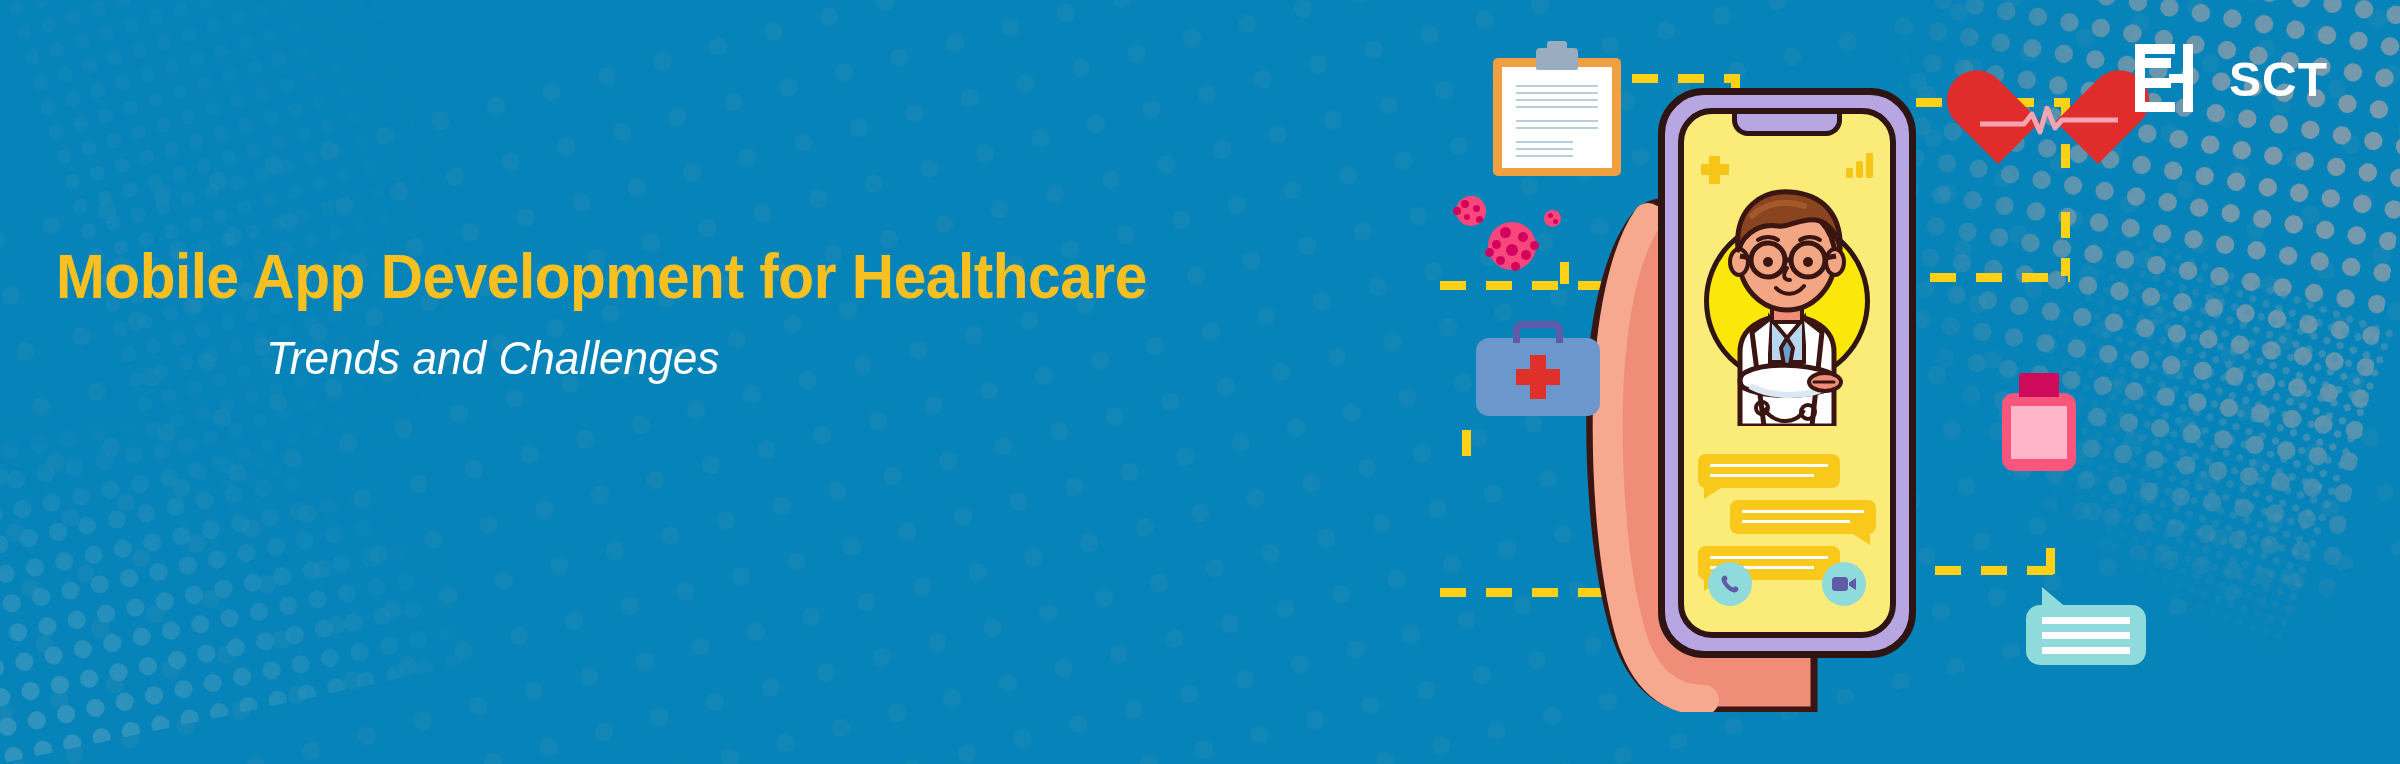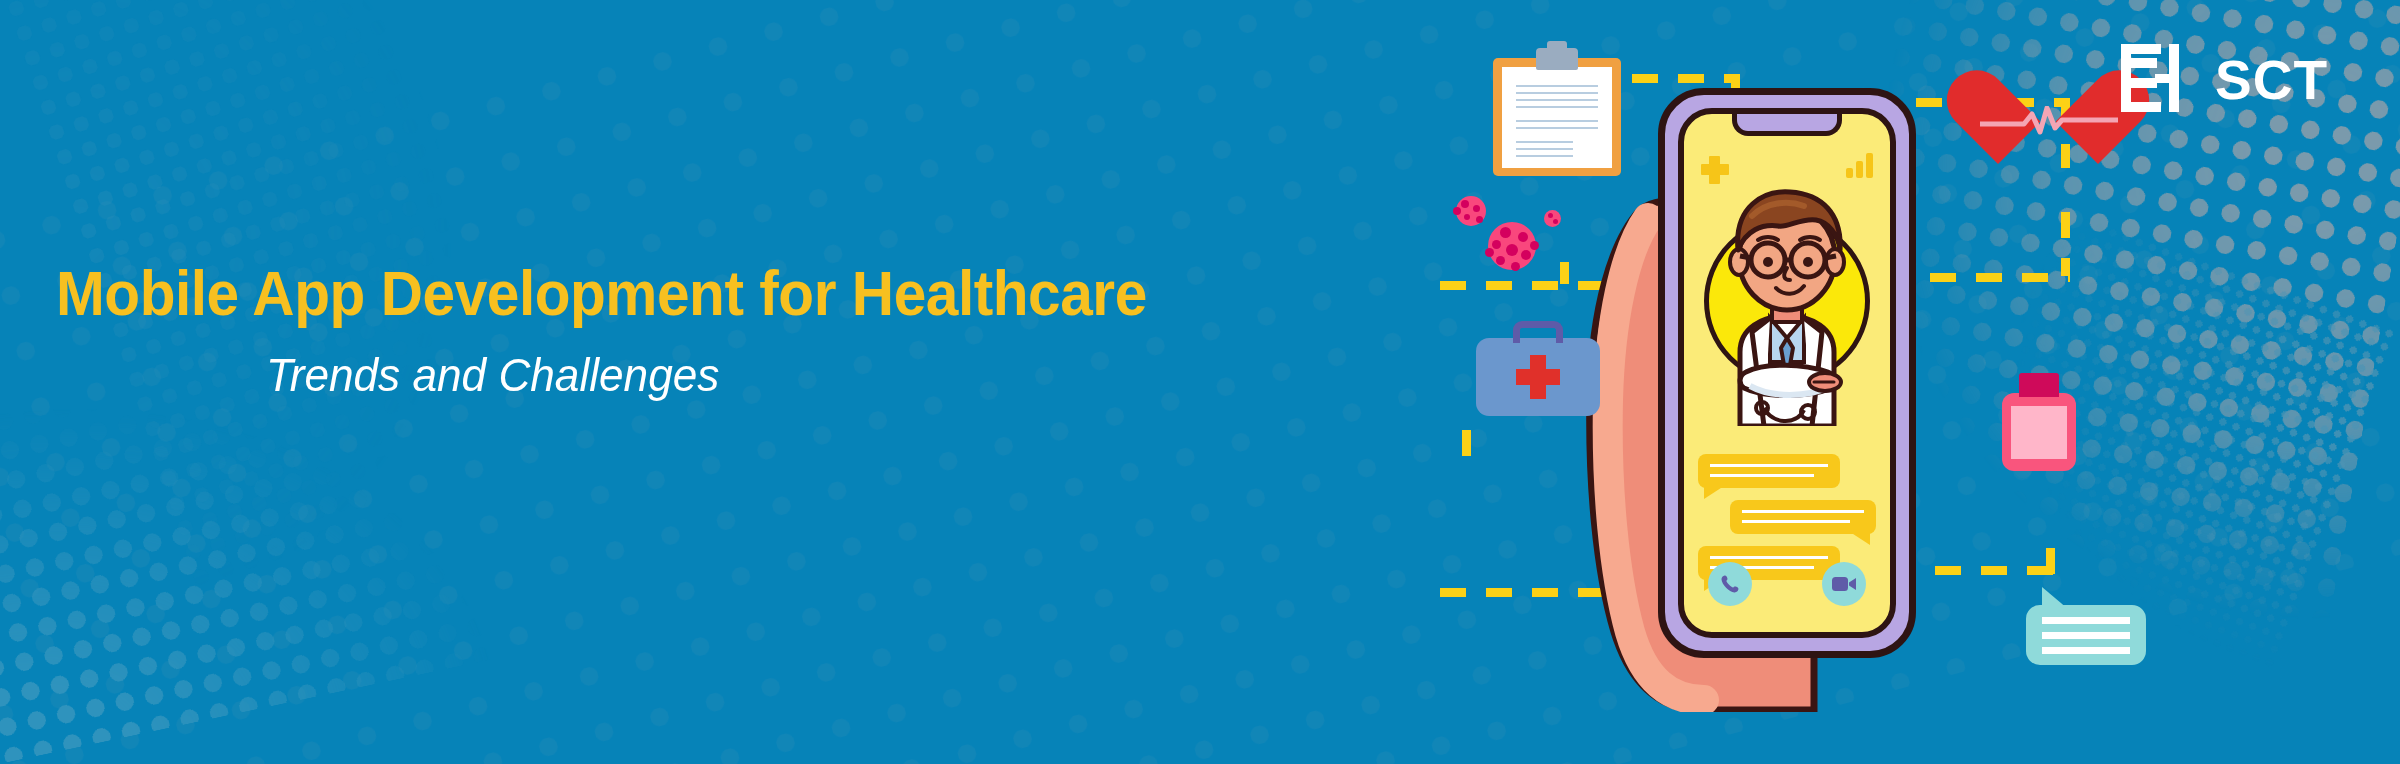--- a/index.html
+++ b/index.html
@@ -64,21 +64,21 @@
     position:absolute; inset:0;
     background-image: radial-gradient(#2a8cb6 22%, transparent 23%);
     background-size: 46px 46px;
     opacity:.30;
     transform: rotate(-15deg) scale(1.25);
     pointer-events:none;
   }
 
   
   .text-block {
-    position:absolute; left:56px; top:260px; width:1260px;
+    position:absolute; left:56px; top:243px; width:1260px;
     z-index:6;
   }
   .headline {
     font-size:63px;
     font-weight:bold;
     color:#f7c020;
     letter-spacing:-0.5px;
     line-height:1.05;
     white-space:nowrap;
     transform: scaleX(.93);
@@ -104,21 +104,21 @@
     white-space:nowrap;
   }
 
   
   .logo {
     position:absolute; right:72px; top:40px;
     display:flex; align-items:center; gap:22px;
     z-index:8;
   }
   .logo-text {
-    color:#fff; font-size:55px; font-weight:bold; letter-spacing:1px;
+    color:#fff; font-size:48px; font-weight:bold; letter-spacing:1px;
     line-height:1;
   }
 
   
   .illus { position:absolute; left:1440px; top:0; width:960px; height:764px; z-index:5; }
 
   .dash { position:absolute; pointer-events:none; }
   .dash-h {
     height:9px;
     background-image: linear-gradient(90deg,#fcd116 0 26px, transparent 26px 46px);

